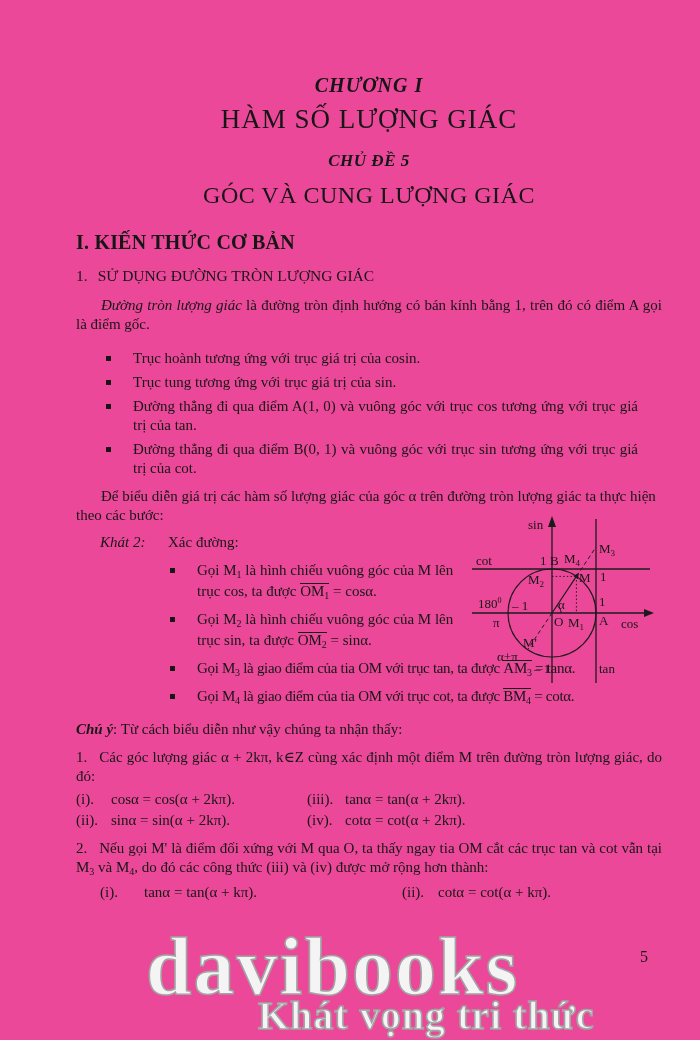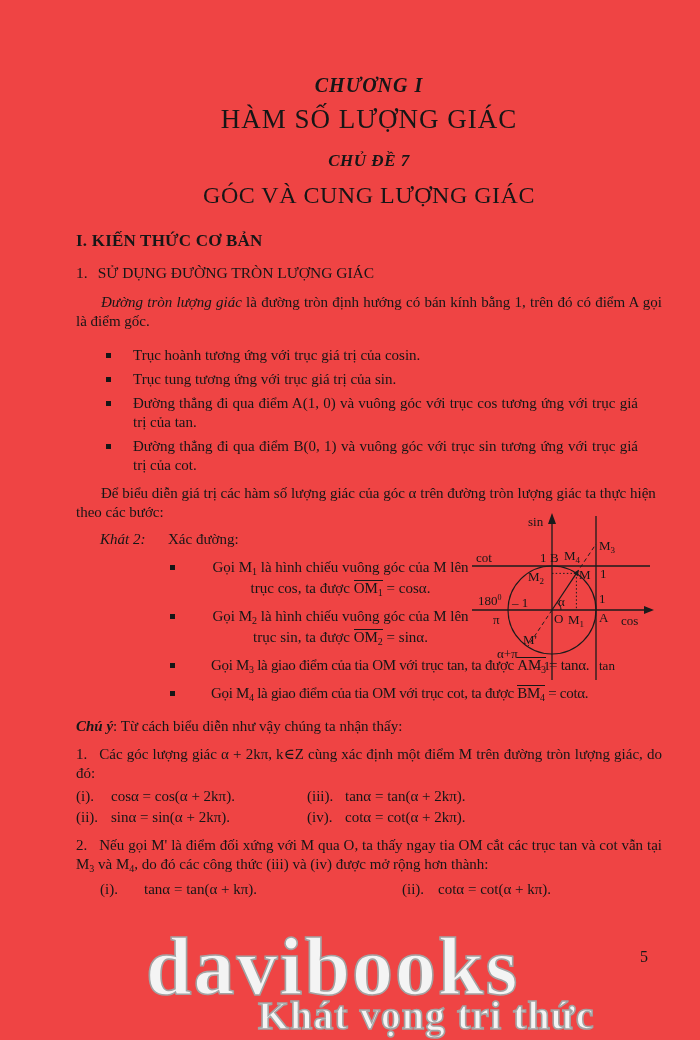--- a/index.html
+++ b/index.html
@@ -1,38 +1,38 @@
 <!DOCTYPE html>
 <html><head>
 <meta charset="utf-8">
 <style>
   html,body{margin:0;padding:0;background:#e9e9e9;}
-  .page{width:700px;height:1040px;position:relative;background:#ef4444;
+  .page{width:700px;height:1040px;position:relative;background:#ec4899;
         font-family:"Liberation Serif","DejaVu Serif",serif;color:#161616;overflow:hidden;}
   .content{padding:74px 38px 0 76px;}
   .h-chapter{text-align:center;font-style:italic;font-weight:bold;font-size:20px;letter-spacing:1px;}
   .h-title{text-align:center;font-weight:normal;font-size:27px;margin-top:7px;letter-spacing:1px;}
   .h-topic{text-align:center;font-weight:bold;font-style:italic;font-size:17px;margin-top:16px;letter-spacing:.5px;}
   .h-topic-title{text-align:center;font-size:24px;margin-top:11px;letter-spacing:.5px;}
-  .kb-heading{font-weight:bold;font-size:17px;margin-top:22px;letter-spacing:.2px;}
+  .kb-heading{font-weight:bold;font-size:20px;margin-top:22px;letter-spacing:.2px;}
   .kb-sub{font-size:15.5px;margin-top:13px;}
   .kb-sub .num{margin-right:10px;}
   .intro{font-size:15px;line-height:19px;margin-top:11px;text-indent:25px;text-align:justify;}
   .sq{list-style:none;margin:8px 0 0 0;padding:0;}
   .sq li{display:flex;font-size:15px;line-height:19px;margin-bottom:5px;padding-right:24px;}
   .sqb{width:5px;height:5px;background:#161616;margin:7px 0 0 30px;flex:none;}
   .sq .txt{margin-left:22px;text-align:justify;}
   .steps{position:relative;margin-top:9px;}
   .lead{font-size:15px;line-height:19px;text-indent:25px;margin:0;}
   .srow{display:flex;margin-top:8px;}
   .slabel{font-style:italic;width:62px;margin-left:24px;flex:none;font-size:15px;line-height:19.5px;}
   .stext{width:287px;margin-left:6px;font-size:15px;line-height:19.5px;text-align:justify;}
   .sbul{display:flex;margin-top:7px;margin-left:94px;width:300px;font-size:15px;line-height:21px;}
   .sbul .sqb{margin:8px 0 0 0;}
-  .sbul .txt{margin-left:36px;text-align:center;}
+  .sbul .txt{margin-left:22px;}
   .sbul.wide{width:auto;white-space:nowrap;letter-spacing:-0.3px;}
   sub{font-size:10px;vertical-align:-3px;line-height:0;}
   .ovl{display:inline-block;border-top:1.2px solid #161616;line-height:1.02;}
   .arc{position:relative;display:inline-block;}
   .arc::before{content:"";position:absolute;left:-1px;right:-1px;top:-4px;height:6px;
                border:1.2px solid #161616;border-bottom:none;border-radius:100% 100% 0 0;}
   .diagram{position:absolute;left:382px;top:26px;}
   .diagram text{font-family:"Liberation Serif","DejaVu Serif",serif;font-size:13px;fill:#161616;}
   .chuy{margin:13px 0 0 0;font-size:15px;line-height:19px;}
   .item{margin:9px 0 0 0;font-size:15px;line-height:19px;text-align:justify;}
@@ -48,21 +48,21 @@
   .pageno{position:absolute;left:640px;top:948px;font-size:16px;}
 </style>
 </head>
 <body>
 
 <div class="page">
   <div class="content">
 
     <div class="h-chapter">CHƯƠNG I</div>
     <div class="h-title">HÀM SỐ LƯỢNG GIÁC</div>
-    <div class="h-topic">CHỦ ĐỀ 7</div>
+    <div class="h-topic">CHỦ ĐỀ 5</div>
     <div class="h-topic-title">GÓC VÀ CUNG LƯỢNG GIÁC</div>
 
     <div class="kb-heading">I. KIẾN THỨC CƠ BẢN</div>
     <div class="kb-sub"><span class="num">1.</span><span>SỬ DỤNG ĐƯỜNG TRÒN LƯỢNG GIÁC</span></div>
 
     <p class="intro"><i>Đường tròn lượng giác</i><span> là đường tròn định hướng có bán kính bằng 1, trên đó có điểm A gọi là điểm gốc.</span></p>
 
     <ul class="sq">
       <li>
           <span class="sqb"></span>

